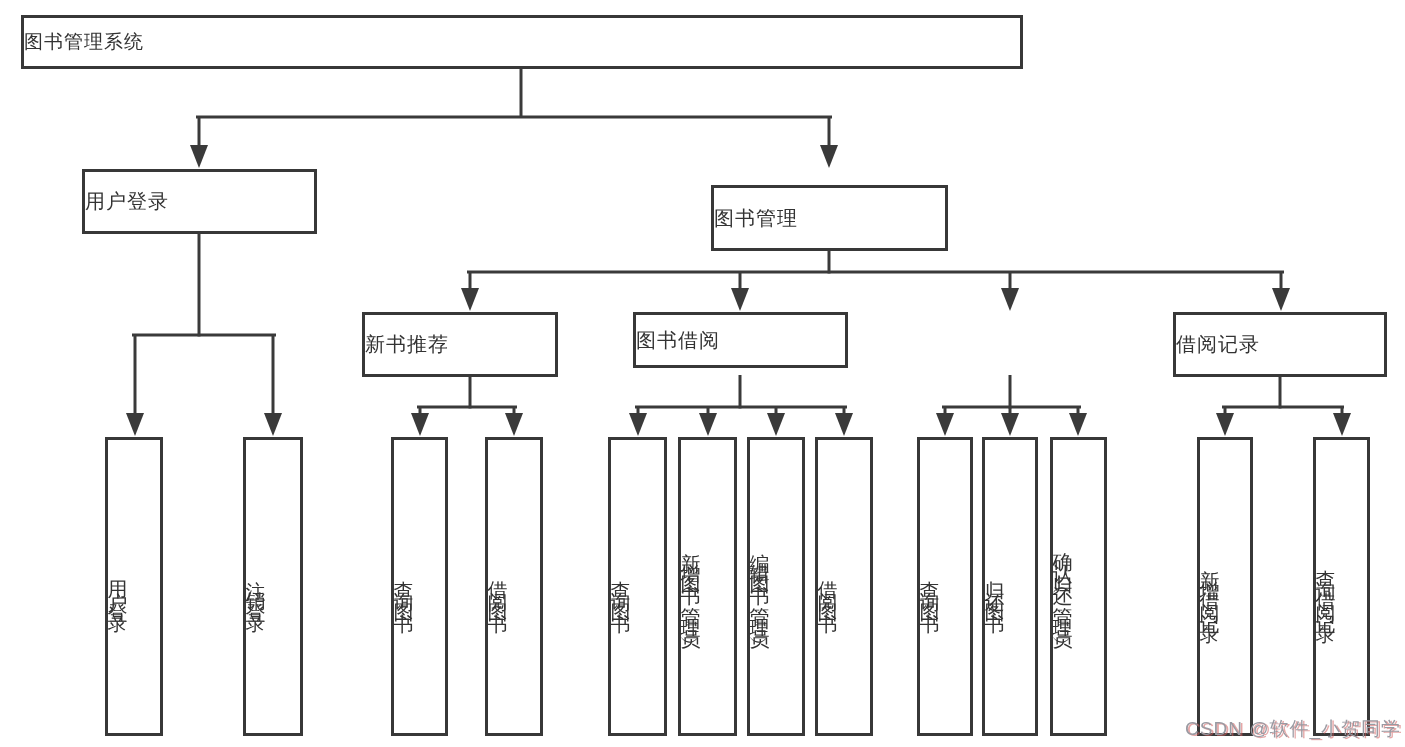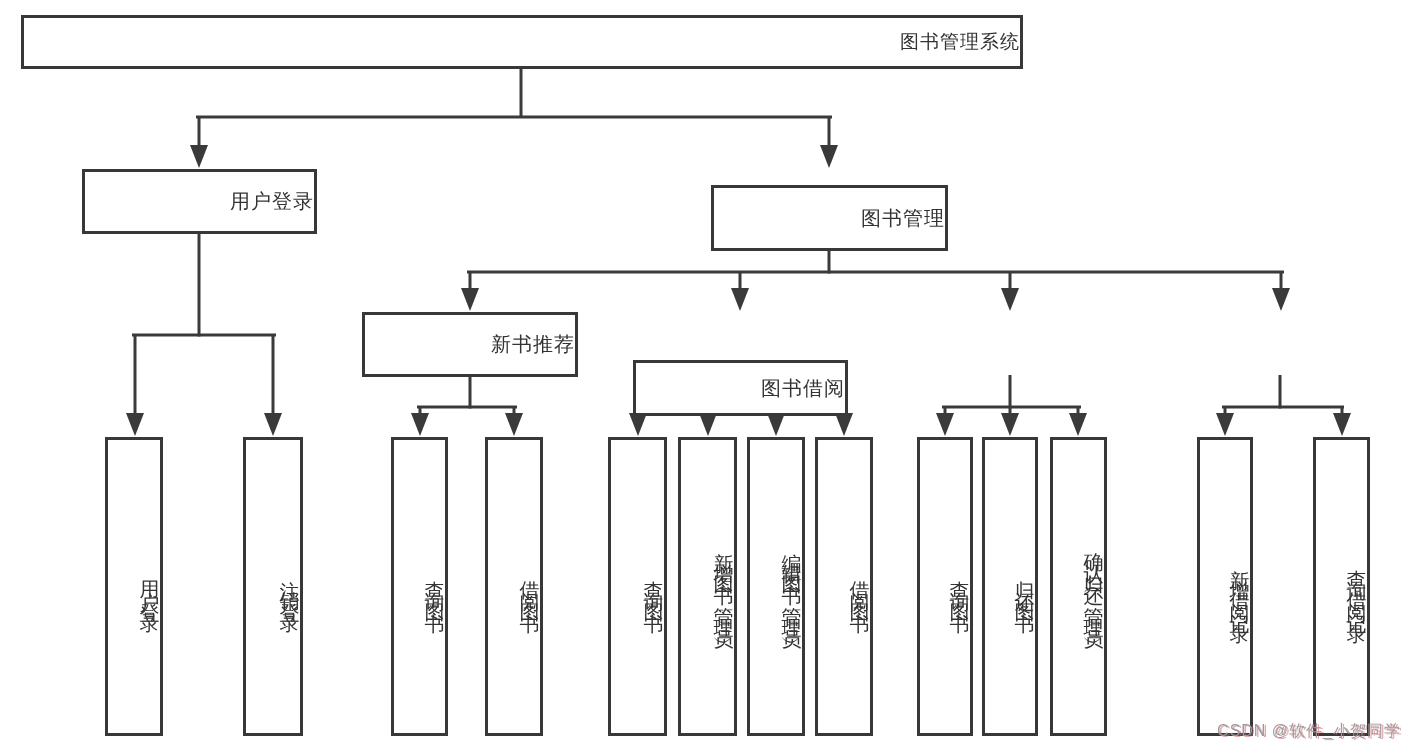--- a/index.html
+++ b/index.html
@@ -3,32 +3,32 @@
 <meta charset="utf-8">
 <style>
   html,body{margin:0;padding:0;background:#fff;}
   .canvas{
     position:relative;width:1405px;height:747px;background:#fff;overflow:hidden;
     font-family:"Liberation Sans","DejaVu Sans",sans-serif;color:#333;
   }
   .connectors{position:absolute;left:0;top:0;z-index:0;}
   .box{
     position:absolute;box-sizing:border-box;background:#fff;
-    border:3px solid #383838;display:flex;align-items:center;justify-content:flex-end;
+    border:3px solid #383838;display:flex;align-items:center;justify-content:flex-start;
     z-index:1;
   }
   .hbox{font-size:20px;letter-spacing:1px;}
   .root{font-size:19px;}
   .vbox span{
     writing-mode:vertical-rl;text-orientation:mixed;
     font-size:20px;letter-spacing:11px;line-height:1;white-space:nowrap;
   }
   .watermark{
     position:absolute;right:4px;bottom:5px;z-index:3;
-    font-size:16px;color:#9a9aa2;letter-spacing:1px;
+    font-size:19px;color:#9a9aa2;letter-spacing:1px;
     text-shadow:2px 1px 0 rgba(210,95,95,0.55);
   }
 </style>
 </head>
 <body>
 
 <div class="canvas">
 
   <svg class="connectors" width="1405" height="747" viewBox="0 0 1405 747">
     <g stroke="#3a3a3a" stroke-width="3" fill="none">
@@ -102,25 +102,28 @@
     <span>图书管理系统</span>
   </div>
 
   <div class="box hbox" style="left:82px;top:169px;width:235px;height:65px;">
     <span>用户登录</span>
   </div>
   <div class="box hbox" style="left:711px;top:169px;width:237px;height:66px;margin-top:16px;">
     <span>图书管理</span>
   </div>
 
-  <div class="box hbox" style="left:362px;top:312px;width:216px;height:65px;">
+  <div class="box hbox" style="left:362px;top:312px;width:196px;height:65px;">
     <span>新书推荐</span>
   </div>
-  <div class="box hbox" style="left:633px;top:312px;width:215px;height:56px;margin-top:48px;">
+  <div class="box hbox" style="left:633px;top:312px;width:215px;height:56px;">
     <span>图书借阅</span>
+  </div>
+  <div class="box hbox" style="left:1173px;top:312px;width:214px;height:65px;">
+    <span>借阅记录</span>
   </div>
 
   <div class="box vbox" style="left:105px;top:437px;width:58px;height:299px;">
     <span>用户登录</span>
   </div>
   <div class="box vbox" style="left:243px;top:437px;width:60px;height:299px;">
     <span>注销登录</span>
   </div>
 
   <div class="box vbox" style="left:391px;top:437px;width:57px;height:299px;">

